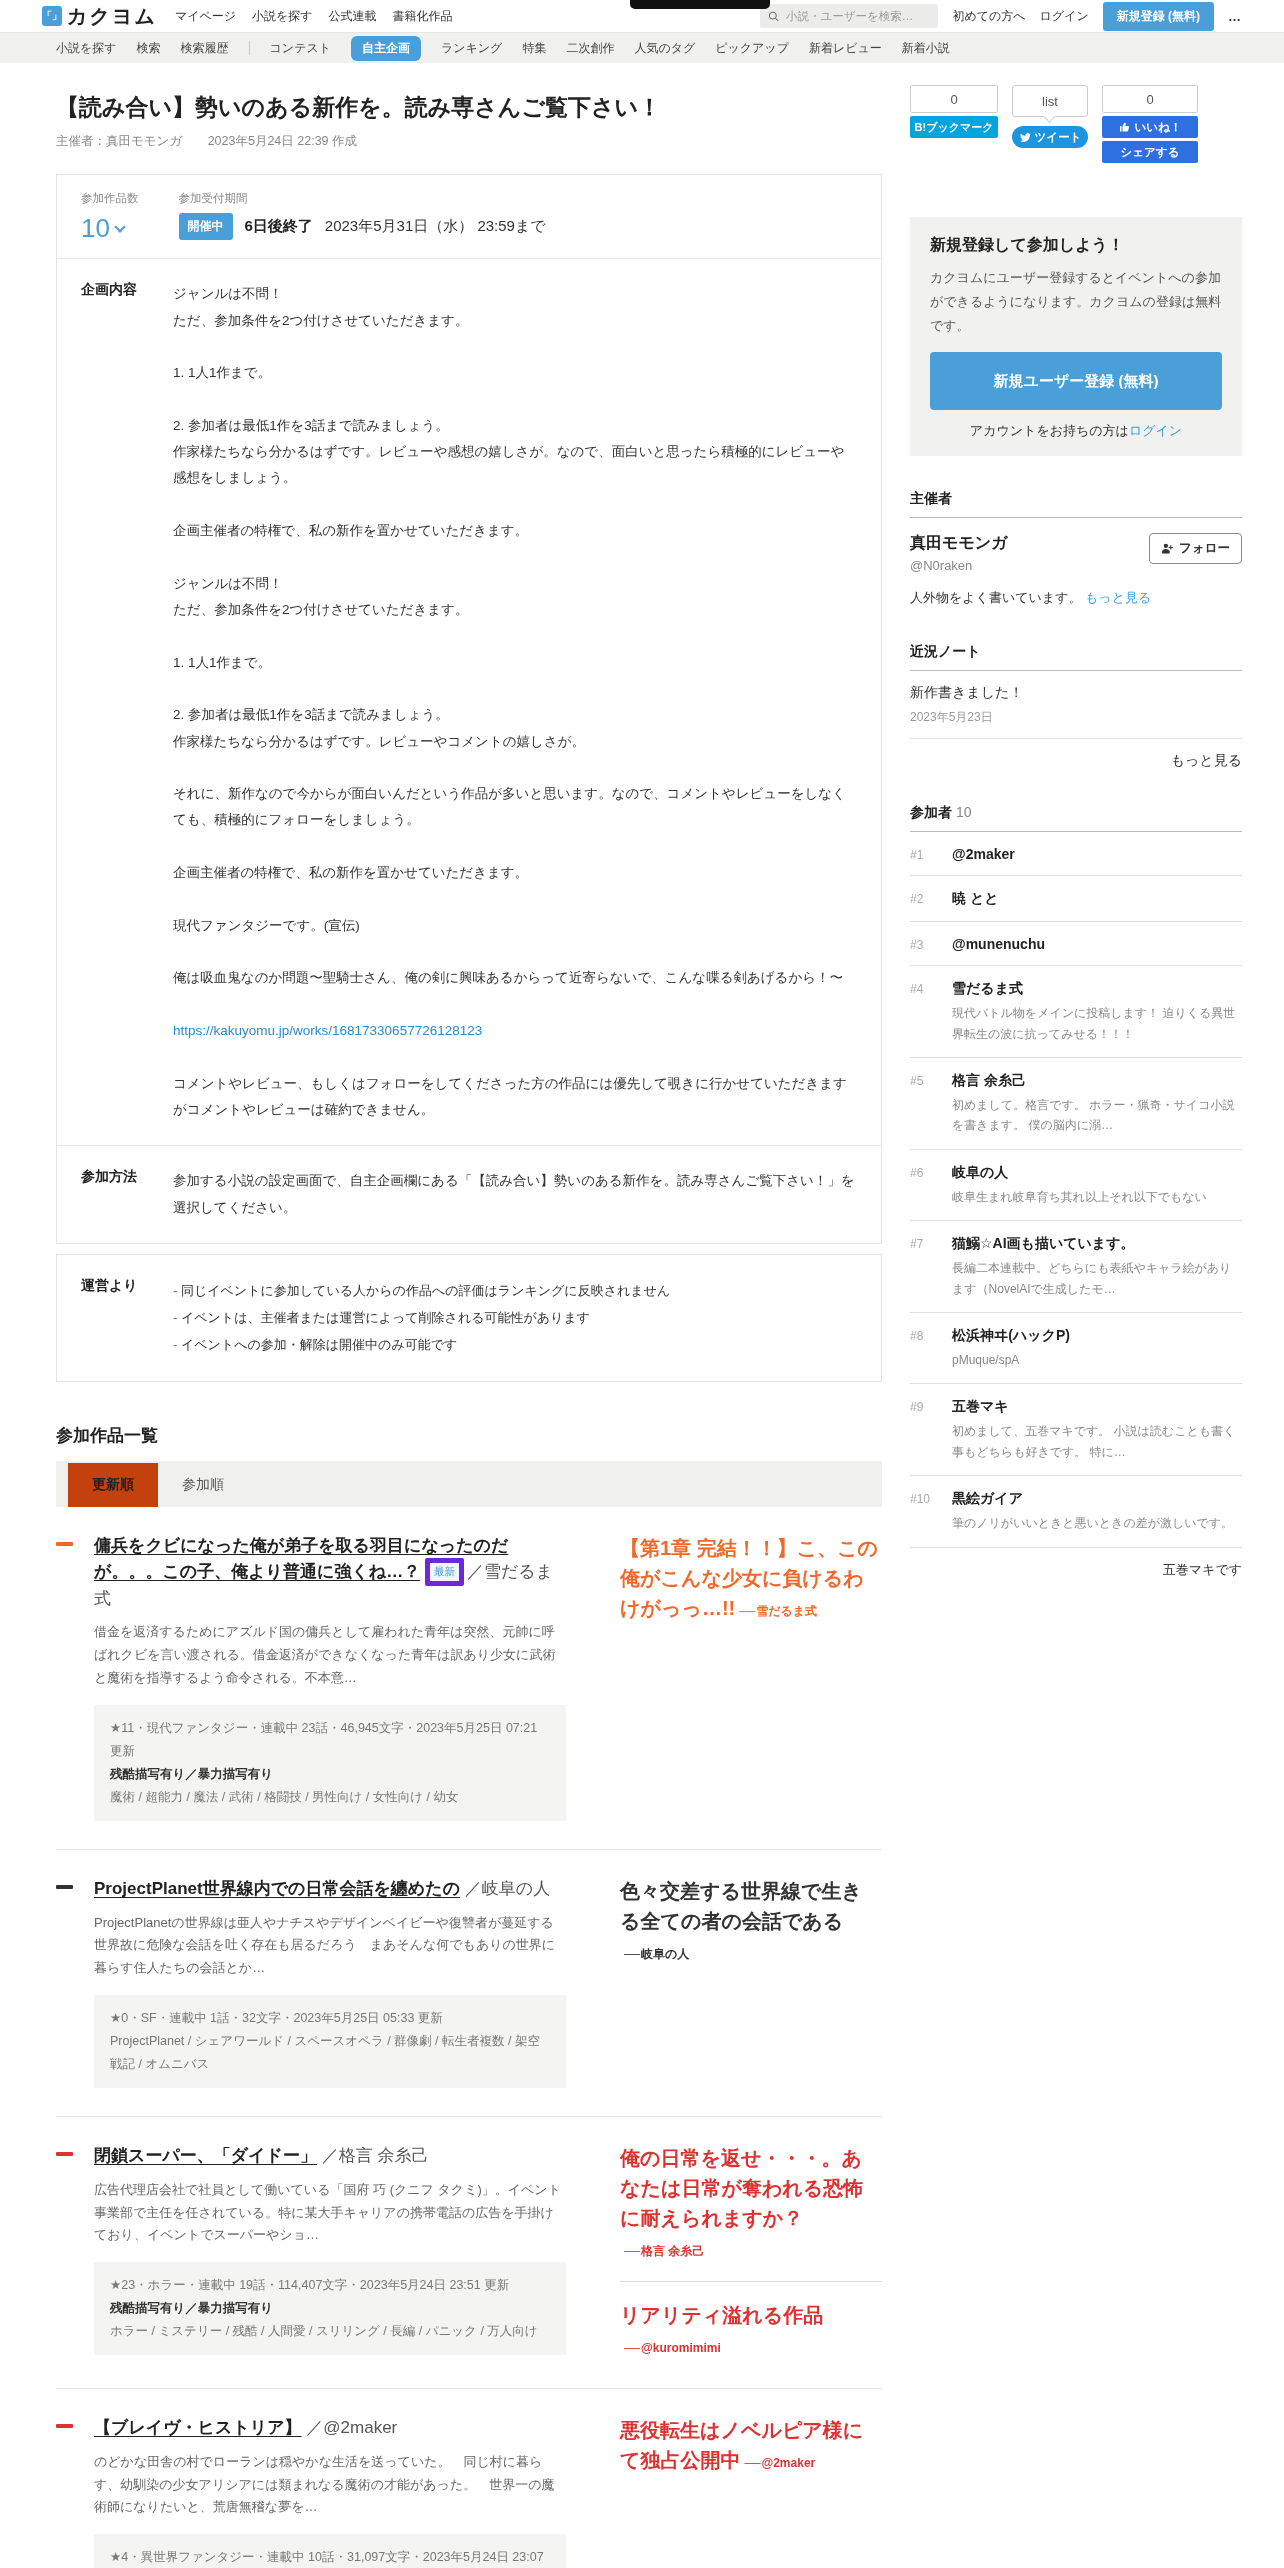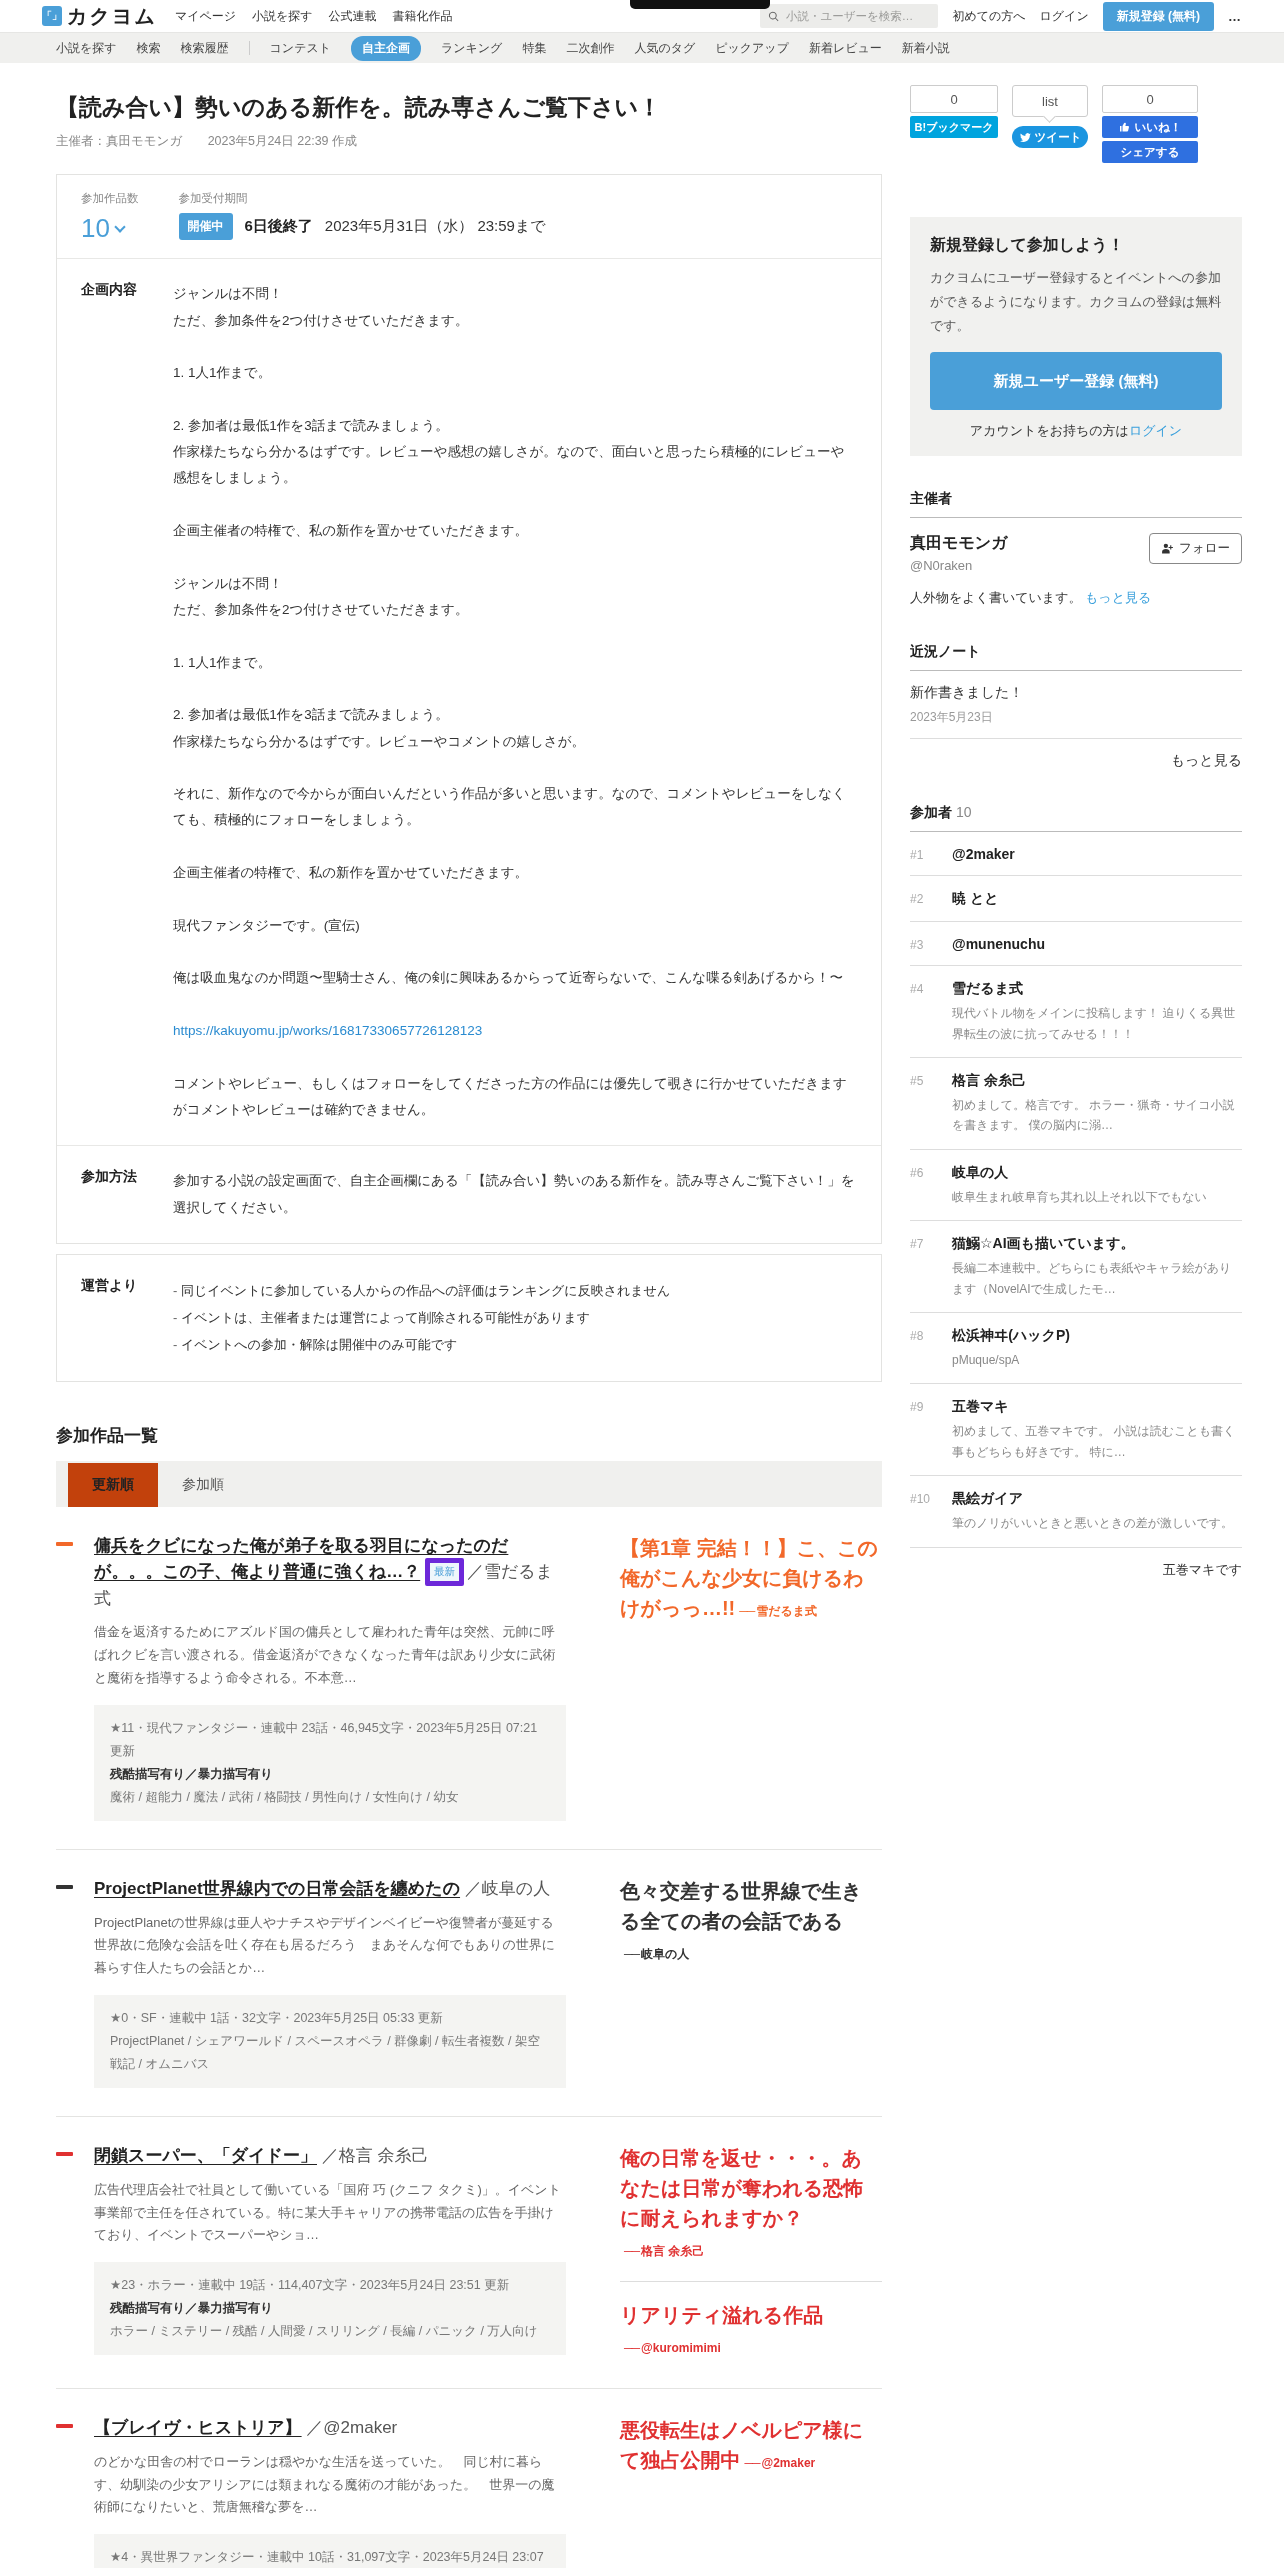--- a/index.html
+++ b/index.html
@@ -23,21 +23,21 @@
   .search-box input::placeholder { color:#9a9a98; }
   .hdr-link { font-size:12px; color:#333; }
   .signup-btn { background:#4a9fd8; color:#fff; font-size:12px; font-weight:bold; padding:6px 14px; border-radius:3px; border:0; cursor:pointer; font-family:inherit; }
   .more-btn { font-size:13px; font-weight:bold; letter-spacing:1px; color:#333; }
 
   
   .subnav { display:flex; align-items:center; gap:20px; background:#f0f0ee; height:31px; padding:0 56px; font-size:12px; color:#444; border-top:1px solid #e6e6e4; }
   .subnav-group { display:flex; align-items:center; gap:20px; }
   .subnav-sep { width:1px; height:14px; background:#ccc; }
   .subnav-item { cursor:pointer; }
-  .subnav-item.is-active { background:#4a9fd8; color:#fff; padding:4px 11px; border-radius:12px; font-weight:bold; }
+  .subnav-item.is-active { background:#4a9fd8; color:#fff; padding:4px 11px; border-radius:6px; font-weight:bold; }
 
   
   .page-wrap { display:flex; gap:28px; padding:22px 42px 40px 56px; }
   .main-col { flex:1; min-width:0; }
   .side-col { width:332px; flex-shrink:0; }
 
   
   .event-title { font-size:23px; font-weight:bold; color:#222; line-height:1.4; margin-top:6px; }
   .event-meta { font-size:12.5px; color:#888; margin-top:10px; }
   .event-meta span { margin-right:22px; }
@@ -107,21 +107,21 @@
   .signup-big-btn { display:block; width:100%; background:#4a9fd8; color:#fff; border:0; border-radius:4px; height:58px; font-size:15px; font-weight:bold; margin:14px 0 12px; cursor:pointer; font-family:inherit; }
   .signup-foot { text-align:center; font-size:13px; color:#333; }
   .link-blue { color:#3aa0dc; cursor:pointer; }
 
   .side-section { margin-top:34px; }
   .side-section > h3 { font-size:14px; color:#222; padding-bottom:9px; border-bottom:1px solid #bbb; }
   .side-section > h3 .cnt { font-weight:normal; color:#888; margin-left:4px; }
   .owner-row { display:flex; justify-content:space-between; align-items:flex-start; margin-top:15px; }
   .owner-name { font-size:16px; font-weight:bold; color:#222; }
   .owner-handle { font-size:13px; color:#888; margin-top:4px; }
-  .follow-btn { border:1px solid #888; border-radius:4px; background:#fff; padding:6px 11px; font-size:12.5px; font-weight:normal; color:#333; display:flex; align-items:center; gap:5px; cursor:pointer; font-family:inherit; }
+  .follow-btn { border:1px solid #888; border-radius:4px; background:#fff; padding:6px 11px; font-size:12.5px; font-weight:bold; color:#333; display:flex; align-items:center; gap:5px; cursor:pointer; font-family:inherit; }
   .follow-btn svg { width:13px; height:13px; fill:#333; }
   .owner-bio { font-size:13px; color:#333; margin-top:14px; line-height:1.7; }
   .note-entry { padding:13px 0 12px; border-bottom:1px solid #ddd; }
   .note-title { font-size:14px; color:#333; cursor:pointer; }
   .note-date { font-size:12px; color:#999; margin-top:7px; }
   .side-more { text-align:right; font-size:14px; color:#333; margin-top:13px; cursor:pointer; }
 
   .p-row { display:flex; padding:14px 0 13px; border-bottom:1px solid #ddd; }
   .p-num { width:42px; flex-shrink:0; font-size:12px; color:#aaa; padding-top:2px; }
   .p-name { font-size:14px; font-weight:bold; color:#222; cursor:pointer; }

